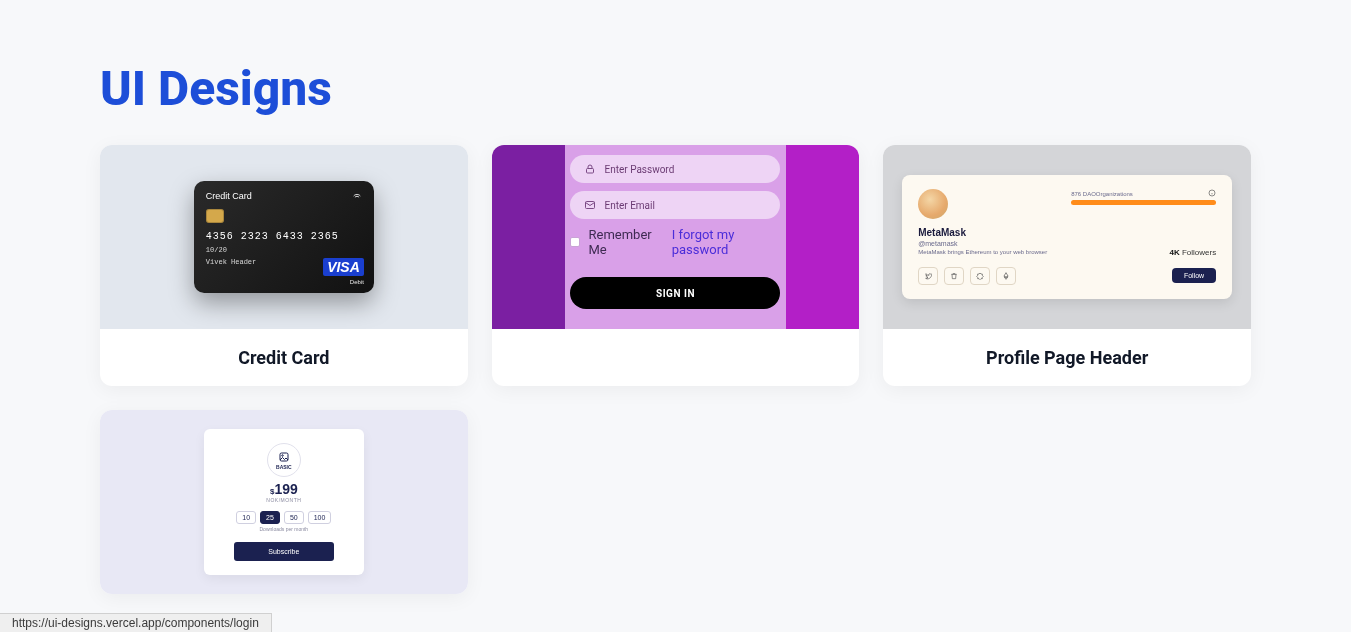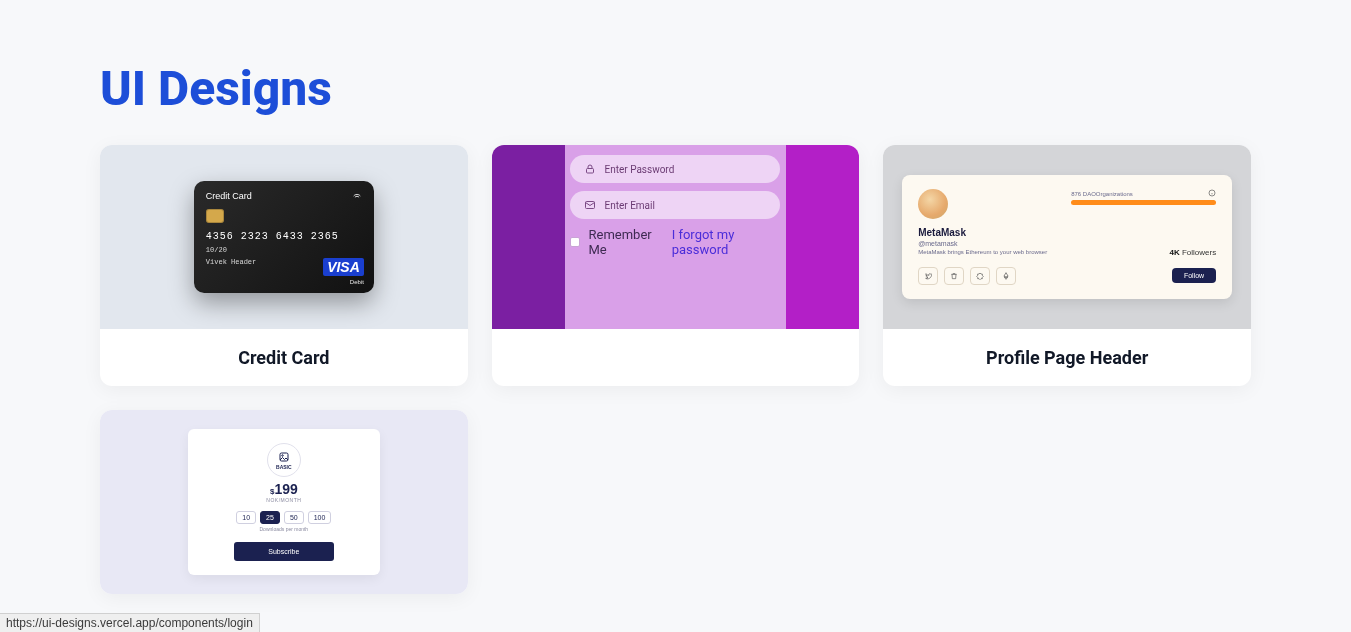--- a/index.html
+++ b/index.html
@@ -134,21 +134,21 @@
   .pf-bar { height:5px; background:#ff8c1a; border-radius:999px; margin-top:2px;}
   .pf-followers { font-size:8px; text-align:right; color:#333;}
   .pf-followers b { font-weight:700; color:#111;}
   .pf-actions { grid-column: 1 / -1; display:flex; gap:6px; align-items:center; margin-top:6px;}
   .pf-icn { width:20px; height:18px; border:1px solid #e0d6c5; border-radius:4px; display:flex; align-items:center; justify-content:center; font-size:8px; color:#555;}
   .pf-follow { margin-left:auto; background:#1b2150; color:#fff; font-size:7px; padding:4px 12px; border-radius:4px;}
 
   
   .preview-pricing { background: #e8e8f5; }
   .pricing-card {
-    width: 192px; background:#fff; border-radius:6px;
+    width: 160px; background:#fff; border-radius:6px;
     padding: 14px 10px; text-align:center;
     font-family: Arial, sans-serif;
     box-shadow: 0 4px 12px rgba(0,0,0,0.06);
   }
   .plan-badge {
     width: 34px; height: 34px; border-radius:50%; border:1px solid #e1e1ec;
     margin: 0 auto 4px auto; display:flex; flex-direction:column;
     align-items:center; justify-content:center; gap:1px;
   }
   .plan-badge svg { width:12px; height:12px; color:#1b2150;}
@@ -166,21 +166,21 @@
   .sub-btn {
     margin-top:10px; background:#1b2150; color:#fff;
     font-size:7px; padding:6px 0; border-radius:3px; width:100px;
     display:inline-block;
   }
 
   
   .status-url {
     position: absolute; bottom: 0; left: 0;
     background: #efefef; color: #3b3b3b;
-    font-size: 12px; padding: 2px 6px;
+    font-size: 12px; padding: 2px 12px;
     font-family: Arial, sans-serif;
     border-top: 1px solid #d0d0d0;
     border-right: 1px solid #d0d0d0;
   }
 </style>
 </head>
 <body>
 
 <div class="container">
   <h1 class="page-title">UI Designs</h1>
@@ -228,20 +228,21 @@
                 <path d="M3 7l9 6 9-6"></path>
               </svg>
           </span>
           <span>Enter Email</span>
         </div>
         <div class="login-row">
           <span class="cb"></span>
           <span>Remember Me</span>
           <span class="forgot">I forgot my password</span>
         </div>
+        <div class="signin-btn">SIGN IN</div>
       </div>
     </div>
 
     <div class="card">
       <div class="card-preview preview-profile">
         <div class="profile-card">
           <div class="pf-left">
             <div class="avatar"></div>
             <div class="pf-name">MetaMask</div>
             <div class="pf-handle">@metamask</div>

